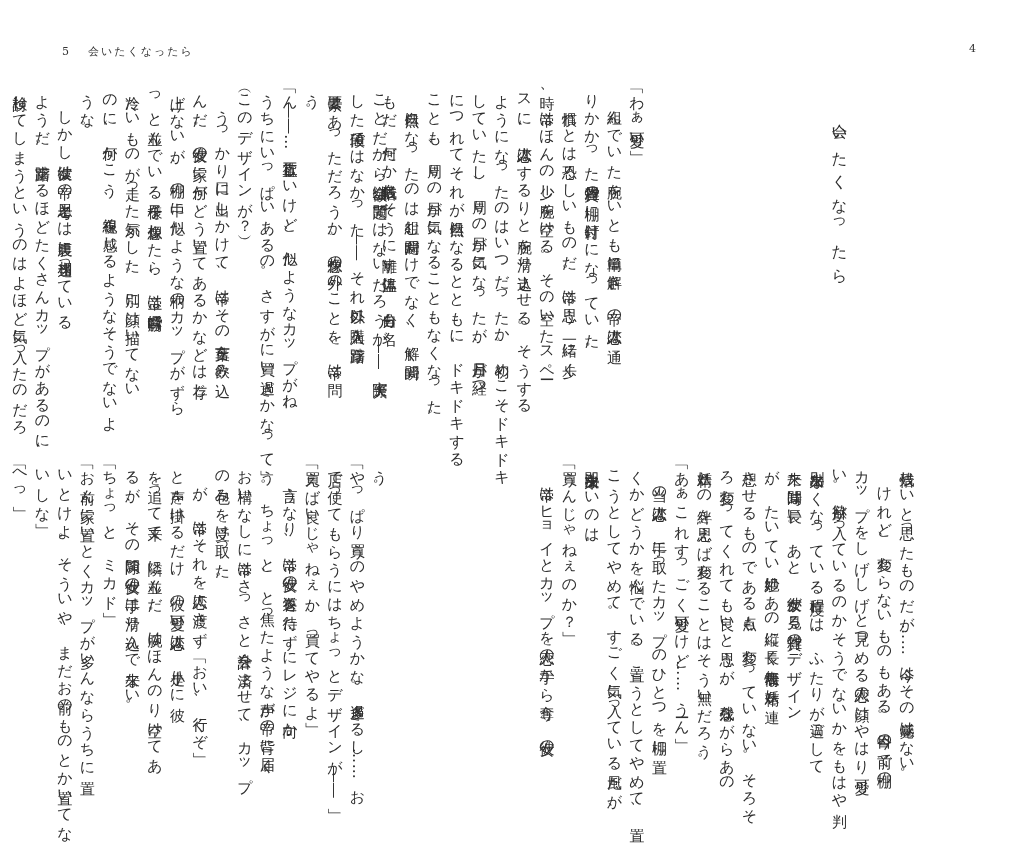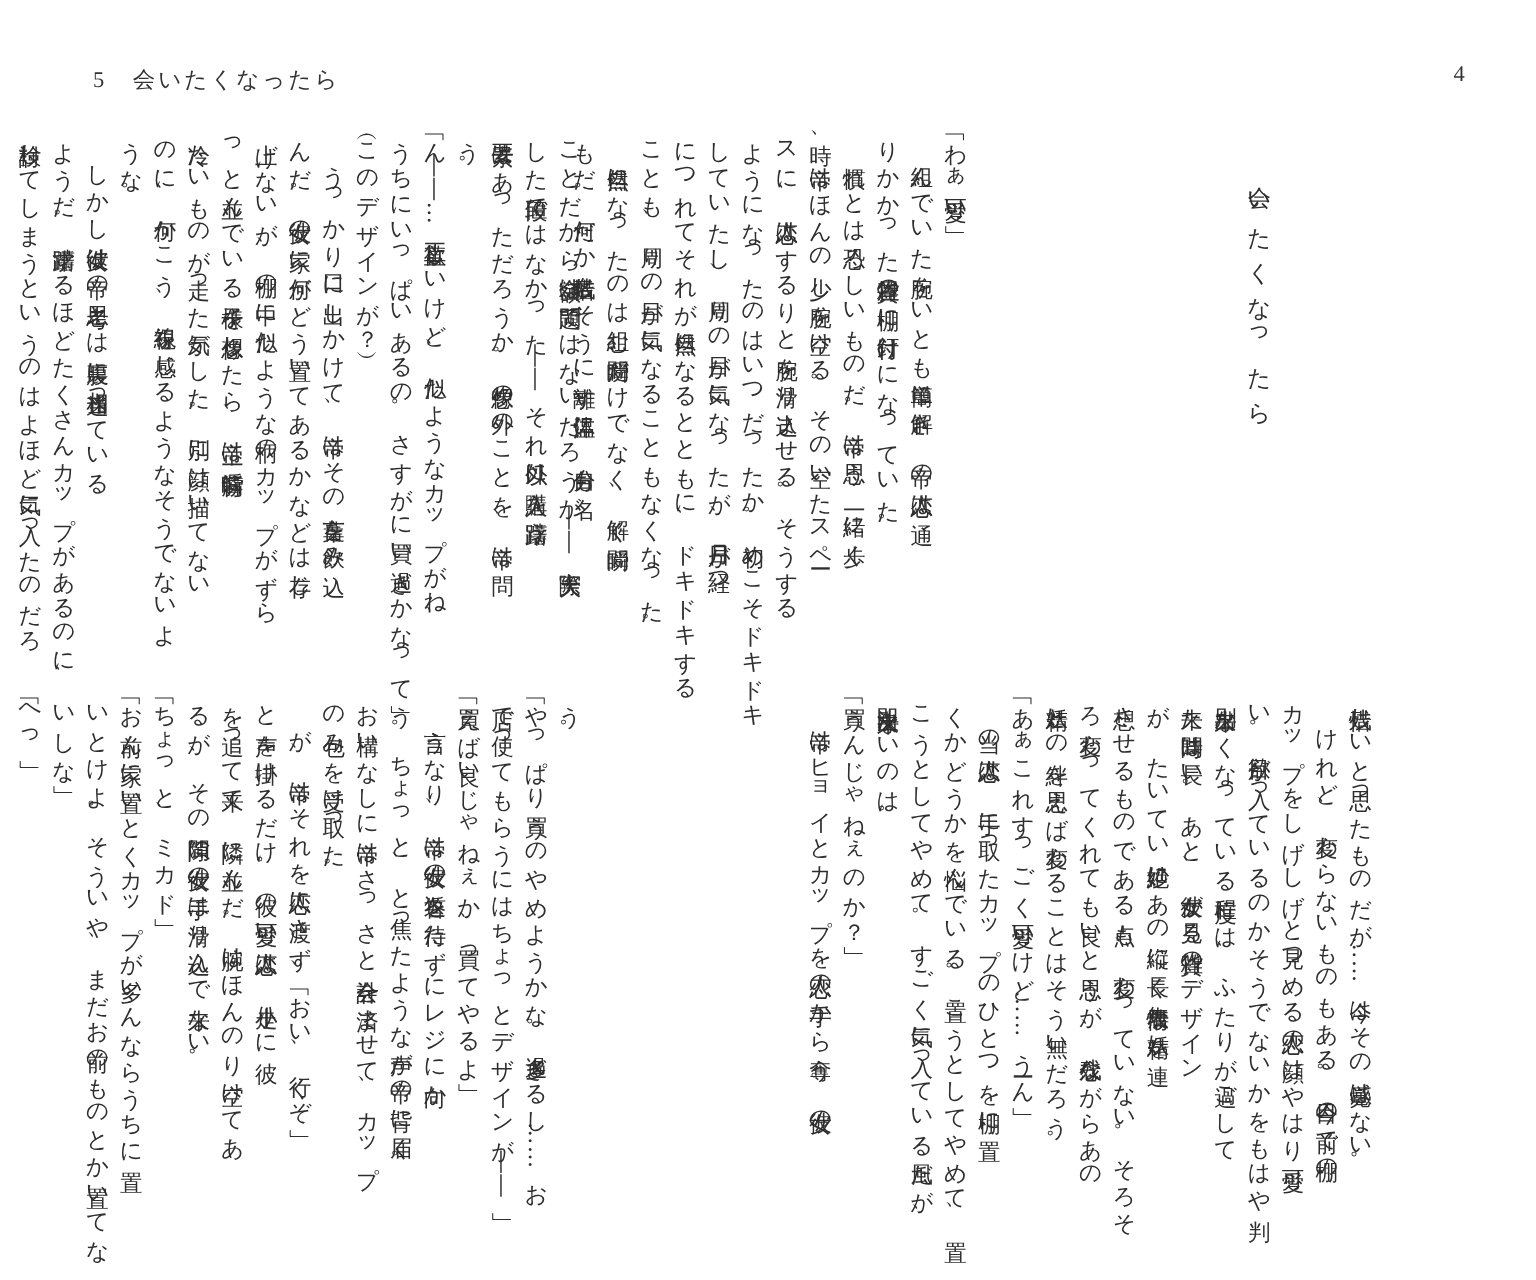--- a/index.html
+++ b/index.html
@@ -3,23 +3,22 @@
 <meta charset="utf-8">
 <style>
   html,body{margin:0;padding:0;}
   body{
     width:1024px;height:853px;position:relative;overflow:hidden;
     background:#ffffff;color:#2e2e2e;
     font-family:"DejaVu Serif","Liberation Serif",serif;
   }
   
   .runhead{
-    position:absolute;font-size:15px;letter-spacing:1px;color:#333333;
+    position:absolute;font-size:11px;letter-spacing:1px;color:#333333;
     white-space:nowrap;
-    font-family:Liberation Serif, serif;
   }
   #head-left{left:62px;top:44px;}
   #head-left .chapter{margin-left:18px;letter-spacing:2px;}
   #head-right{left:969px;top:42px;}
 
   
   .tier{
     position:absolute;
     writing-mode:vertical-rl;
     text-orientation:mixed;

